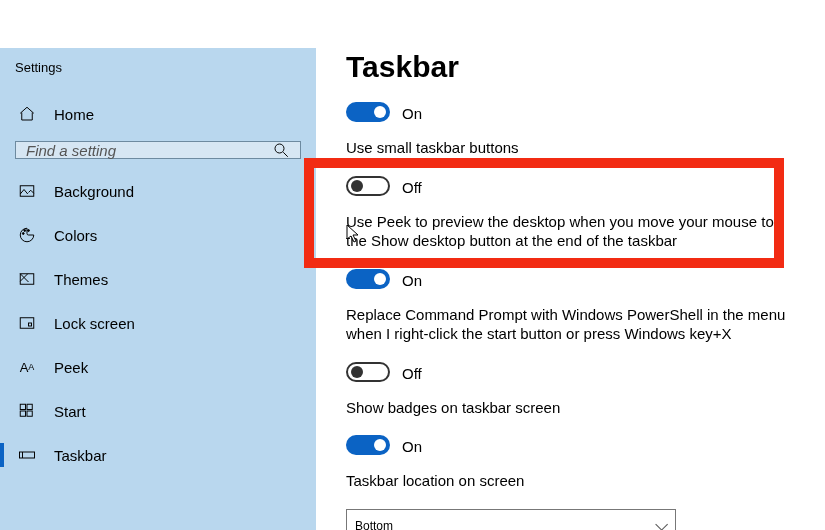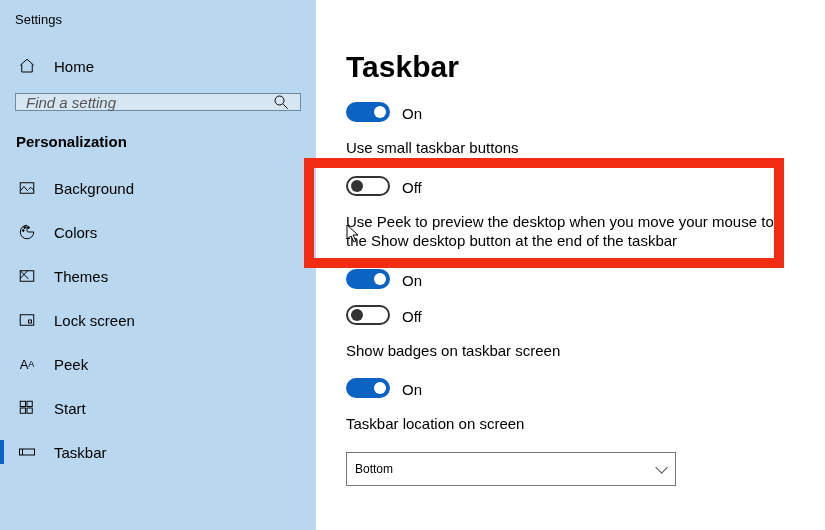--- a/index.html
+++ b/index.html
@@ -14,20 +14,21 @@
       display: flex;
       background: #fff;
       overflow: hidden;
       position: relative;
     }
     
     .sidebar {
       width: 316px;
       background: #b9d7ee;
       padding: 10px 0 0 0;
+      margin-top: 48px;
     }
     .app-title {
       font-size: 13px;
       padding: 2px 0 12px 15px;
       color: #000;
     }
     .home-row {
       display: flex;
       align-items: center;
       gap: 18px;
@@ -207,21 +208,20 @@
       <input class="search-input" type="text" placeholder="Find a setting" style="">
       <span class="nav-icon">
         <svg viewBox="0 0 24 24">
             <circle cx="10" cy="10" r="6"></circle>
             <line x1="15" y1="15" x2="21" y2="21"></line>
           </svg>
       </span>
     </div>
   </div>
 
-  <div class="section-label">Personalization</div>
 
   <div class="nav-item">
     <span class="nav-icon">
       <svg viewBox="0 0 24 24">
           <rect x="3" y="5" width="18" height="14"></rect>
           <path d="M3 16 L8 10 L13 16 M14 14 L17 11 L21 15"></path>
         </svg>
     </span>
     <span>Background</span>
   </div>
@@ -312,20 +312,21 @@
     <div class="setting-text" style="max-width:440px;">Use Peek to preview the desktop when you move your mouse to the Show desktop button at the end of the taskbar</div>
     <div class="toggle-row">
       <div class="toggle on">
           <div class="knob"></div>
         </div>
       <span class="toggle-label">On</span>
     </div>
   </div>
 
   <div class="setting-block">
+    <div class="setting-text" style="max-width:440px;">Replace Command Prompt with Windows PowerShell in the menu when I right-click the start button or press Windows key+X</div>
     <div class="toggle-row">
       <div class="toggle off">
           <div class="knob"></div>
         </div>
       <span class="toggle-label">Off</span>
     </div>
   </div>
 
   <div class="setting-block">
     <div class="setting-text">Show badges on taskbar screen</div>

